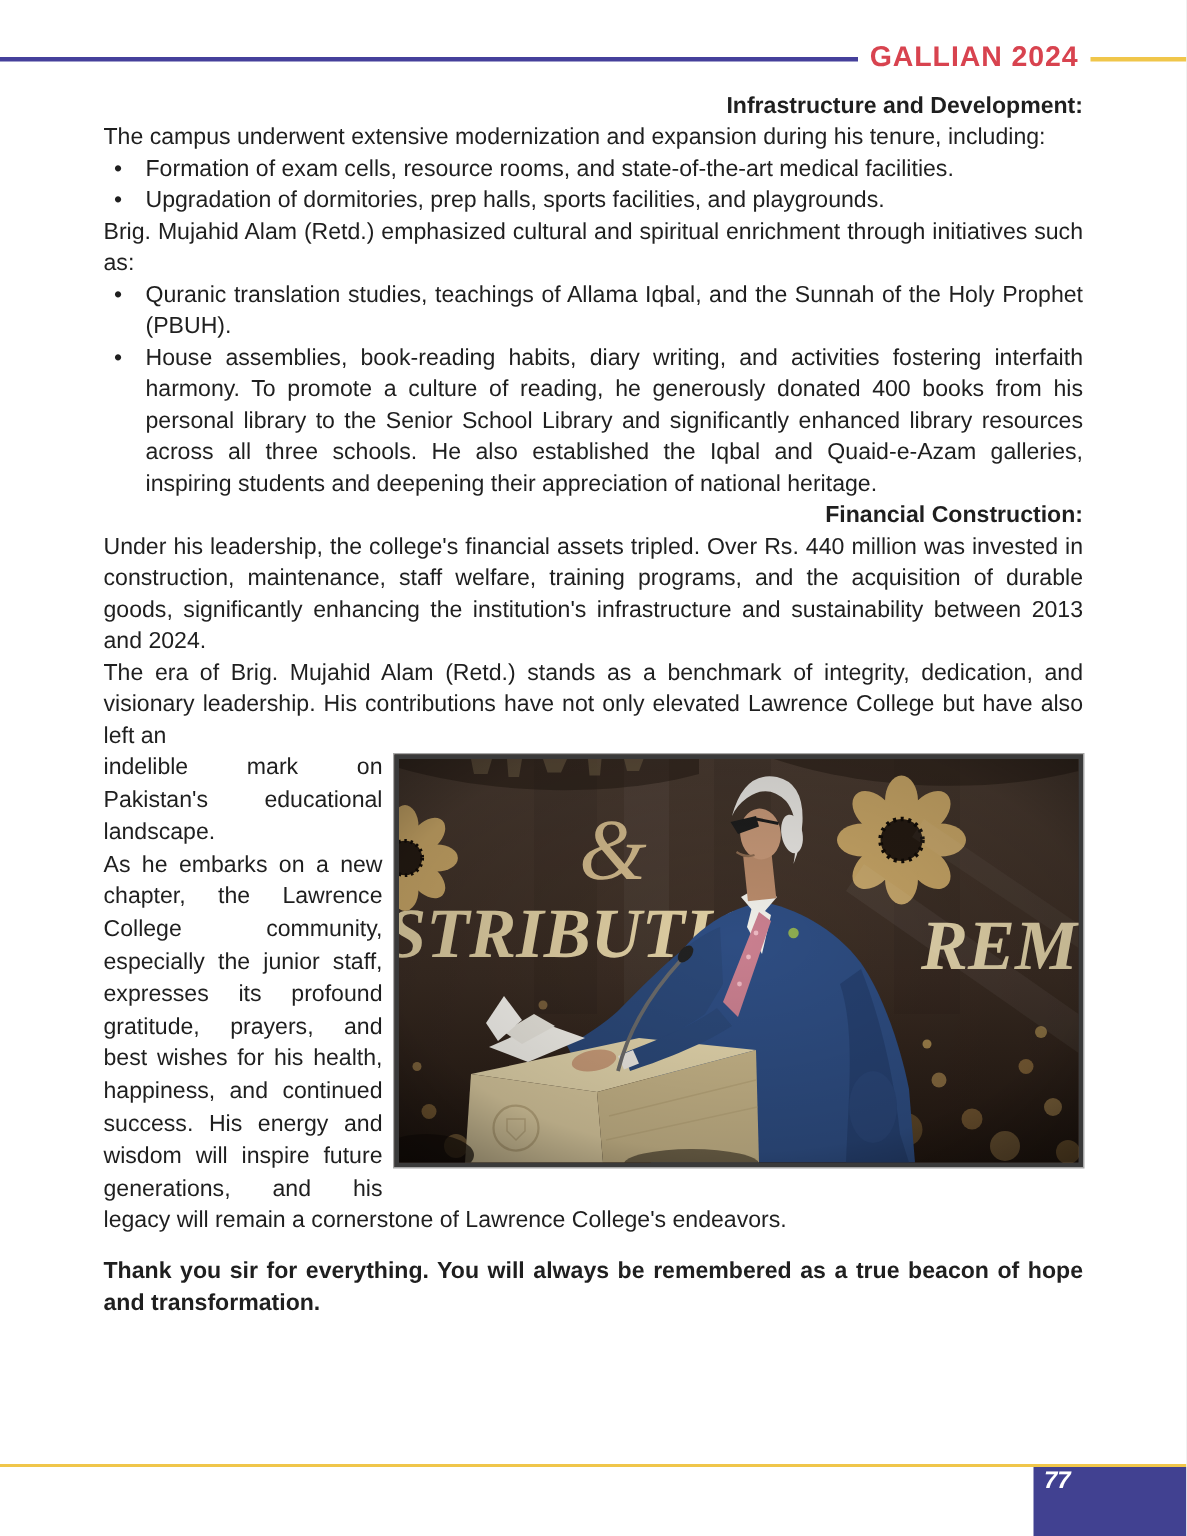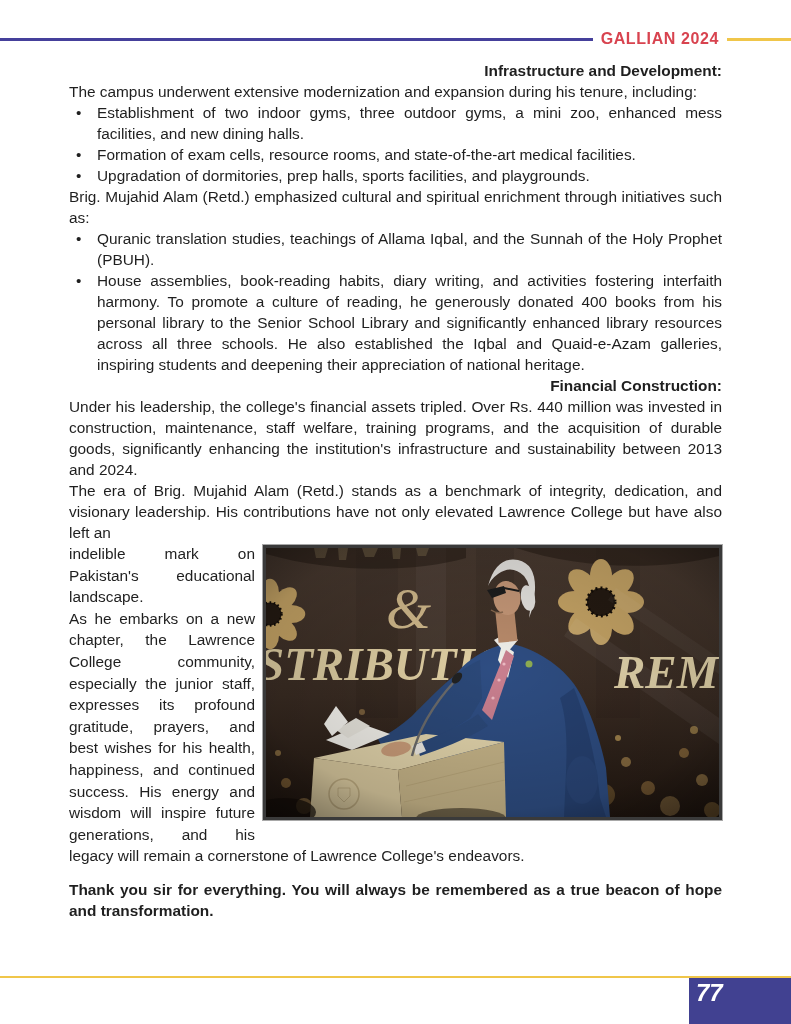--- a/index.html
+++ b/index.html
@@ -6,21 +6,21 @@
   .page {
     position:relative; width:791px; height:1024px; margin:0 auto;
     background:#ffffff; overflow:hidden;
     font-family:"Liberation Sans", sans-serif; color:#1f1f1f;
   }
   
   .header { position:absolute; top:28px; left:0; right:0; height:22px;
             display:flex; align-items:center; }
   .rule-blue { flex:1; height:3px; background:#45409b; }
   .rule-yellow { width:64px; height:3px; background:#f0c64a; }
-  .header-title { color:#d8434f; font-weight:bold; font-size:16px;
+  .header-title { color:#d8434f; font-weight:bold; font-size:19px;
                   letter-spacing:.6px; padding:0 8px; white-space:nowrap; }
   
   .content { position:absolute; top:60px; left:69px; width:653px;
              font-size:15.4px; line-height:21px; text-align:justify; }
   .content p { margin:0; }
   .h { font-weight:bold; text-align:right; }
   ul.bullets { margin:0; padding:0; list-style:none; }
   ul.bullets li { position:relative; padding-left:28px; }
   ul.bullets li::before { content:"\2022"; position:absolute; left:7px; }
   
@@ -29,40 +29,39 @@
            border:3px solid #3a3a3a; box-shadow:0 0 0 1px #a8a8a8;
            padding:0; background:#2b1d16; }
   .photo svg { display:block; }
   .closing { clear:both; font-weight:bold; margin-top:12px !important;
              line-height:21px; }
   
   .footer-rule { position:absolute; left:0; right:0; top:976px; height:2px;
                  background:#f0c64a; }
   .page-number-box { position:absolute; left:689px; right:0; top:978px;
                      bottom:0; background:#414191; color:#ffffff;
-                     font-style:italic; font-weight:600; font-size:24px;
+                     font-style:italic; font-weight:600; font-size:16px;
                      padding:1px 0 0 7px; box-sizing:border-box; }
 </style>
 </head>
 <body>
 
 <div class="page">
 
   <div class="header">
     <div class="rule-blue"></div>
     <div class="header-title">GALLIAN 2024</div>
     <div class="rule-yellow"></div>
   </div>
 
   <div class="content">
 
     <p class="h">Infrastructure and Development:</p>
     <p>The campus underwent extensive modernization and expansion during his tenure, including:</p>
     <ul class="bullets">
-      <li>Establishment of two indoor gyms, three outdoor gyms, a mini zoo, enhanced mess facilities, and new dining halls.</li>
       <li>Formation of exam cells, resource rooms, and state-of-the-art medical facilities.</li>
       <li>Upgradation of dormitories, prep halls, sports facilities, and playgrounds.</li>
     </ul>
 
     <p>Brig. Mujahid Alam (Retd.) emphasized cultural and spiritual enrichment through initiatives such as:</p>
     <ul class="bullets">
       <li>Quranic translation studies, teachings of Allama Iqbal, and the Sunnah of the Holy Prophet (PBUH).</li>
       <li>House assemblies, book-reading habits, diary writing, and activities fostering interfaith harmony. To promote a culture of reading, he generously donated 400 books from his personal library to the Senior School Library and significantly enhanced library resources across all three schools. He also established the Iqbal and Quaid-e-Azam galleries, inspiring students and deepening their appreciation of national heritage.</li>
     </ul>
 

